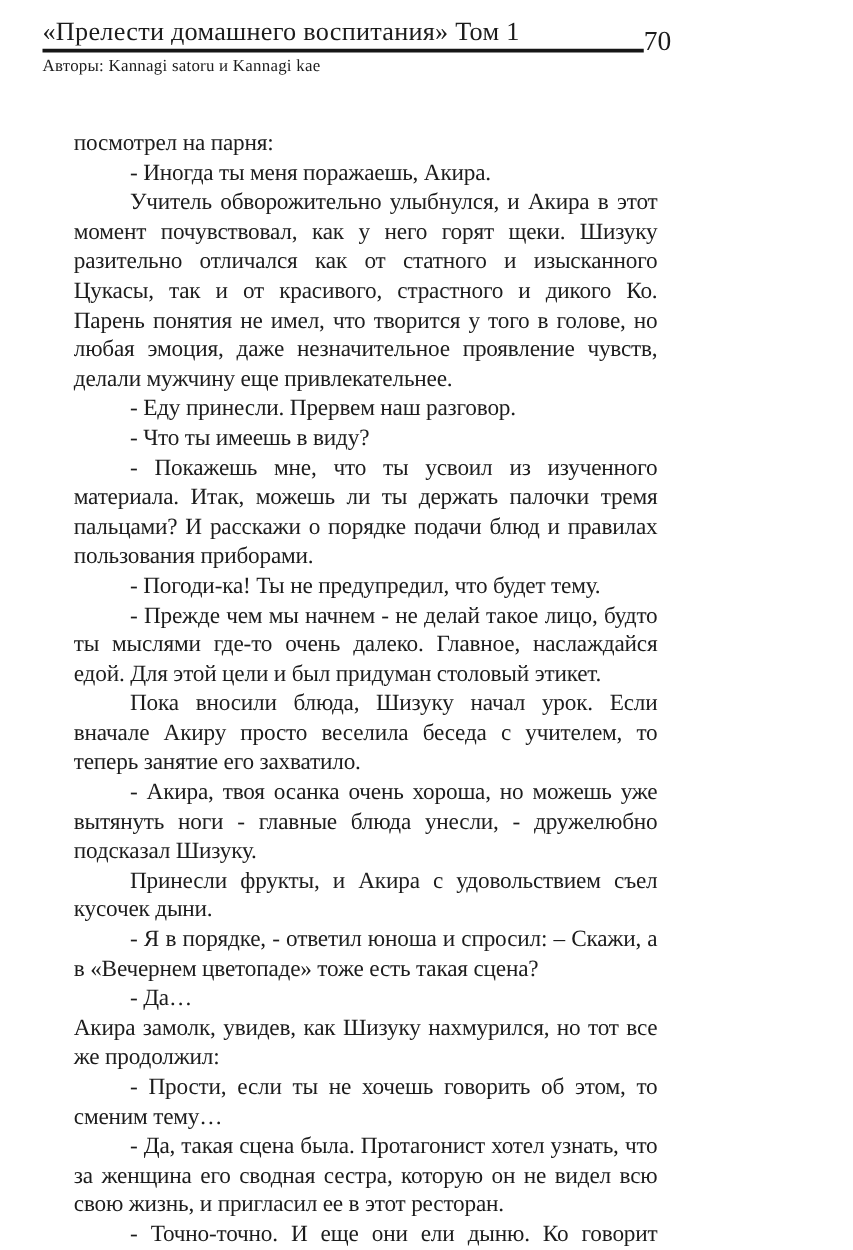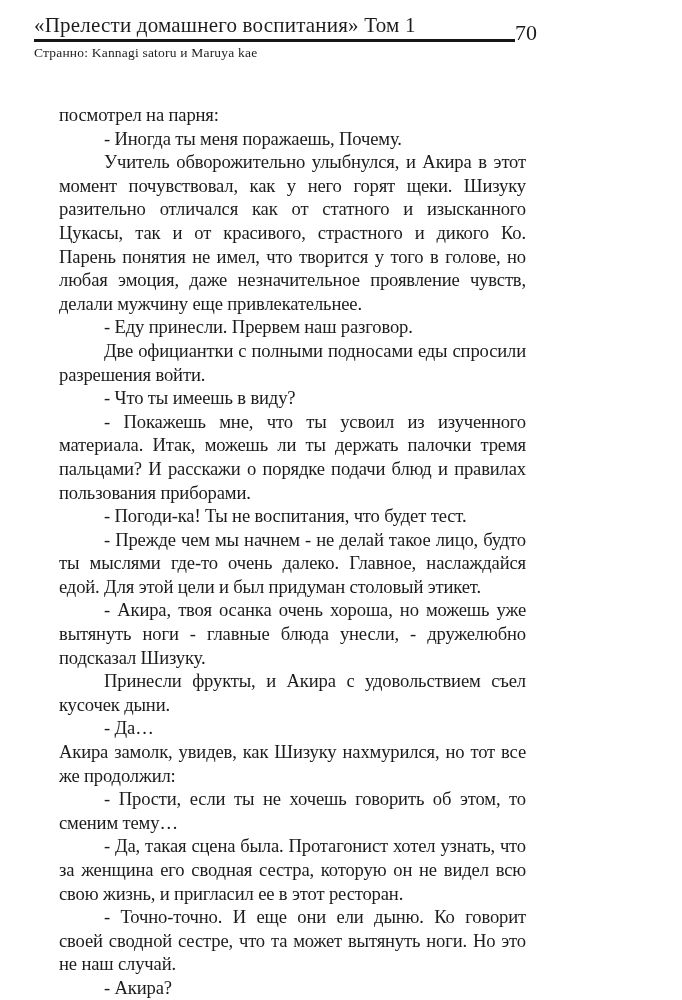--- a/index.html
+++ b/index.html
@@ -51,35 +51,36 @@
 <body>
 
 <div class="page">
   <div class="header">
     <div class="header-row">
       <div class="title-rule">
         <span class="title">«Прелести домашнего воспитания» Том 1</span>
       </div>
       <div class="page-number">70</div>
     </div>
-    <div class="authors">Странно: Kannagi satoru и Maruya kae</div>
+    <div class="authors">Авторы: Kannagi satoru и Kannagi kae</div>
   </div>
 
   <div class="body-text" id="paragraphs">
       <p class="para">посмотрел на парня:</p>
-      <p class="para indent">- Иногда ты меня поражаешь, Почему.</p>
+      <p class="para indent">- Иногда ты меня поражаешь, Акира.</p>
       <p class="para indent">Учитель обворожительно улыбнулся, и Акира в этот момент почувствовал, как у него горят щеки. Шизуку разительно отличался как от статного и изысканного Цукасы, так и от красивого, страстного и дикого Ко. Парень понятия не имел, что творится у того в голове, но любая эмоция, даже незначительное проявление чувств, делали мужчину еще привлекательнее.</p>
       <p class="para indent">- Еду принесли. Прервем наш разговор.</p>
-      <p class="para indent">Две официантки с полными подносами еды спросили разрешения войти.</p>
       <p class="para indent">- Что ты имеешь в виду?</p>
       <p class="para indent">- Покажешь мне, что ты усвоил из изученного материала. Итак, можешь ли ты держать палочки тремя пальцами? И расскажи о порядке подачи блюд и правилах пользования приборами.</p>
-      <p class="para indent">- Погоди-ка! Ты не воспитания, что будет тест.</p>
+      <p class="para indent">- Погоди-ка! Ты не предупредил, что будет тему.</p>
       <p class="para indent">- Прежде чем мы начнем - не делай такое лицо, будто ты мыслями где-то очень далеко. Главное, наслаждайся едой. Для этой цели и был придуман столовый этикет.</p>
+      <p class="para indent">Пока вносили блюда, Шизуку начал урок. Если вначале Акиру просто веселила беседа с учителем, то теперь занятие его захватило.</p>
       <p class="para indent">- Акира, твоя осанка очень хороша, но можешь уже вытянуть ноги - главные блюда унесли, - дружелюбно подсказал Шизуку.</p>
       <p class="para indent">Принесли фрукты, и Акира с удовольствием съел кусочек дыни.</p>
+      <p class="para indent">- Я в порядке, - ответил юноша и спросил: – Скажи, а в «Вечернем цветопаде» тоже есть такая сцена?</p>
       <p class="para indent">- Да…</p>
       <p class="para">Акира замолк, увидев, как Шизуку нахмурился, но тот все же продолжил:</p>
       <p class="para indent">- Прости, если ты не хочешь говорить об этом, то сменим тему…</p>
       <p class="para indent">- Да, такая сцена была. Протагонист хотел узнать, что за женщина его сводная сестра, которую он не видел всю свою жизнь, и пригласил ее в этот ресторан.</p>
       <p class="para indent">- Точно-точно. И еще они ели дыню. Ко говорит своей сводной сестре, что та может вытянуть ноги. Но это не наш случай.</p>
       <p class="para indent">- Акира?</p>
       <p class="para indent">- …</p>
     </div>
 </div>
 

